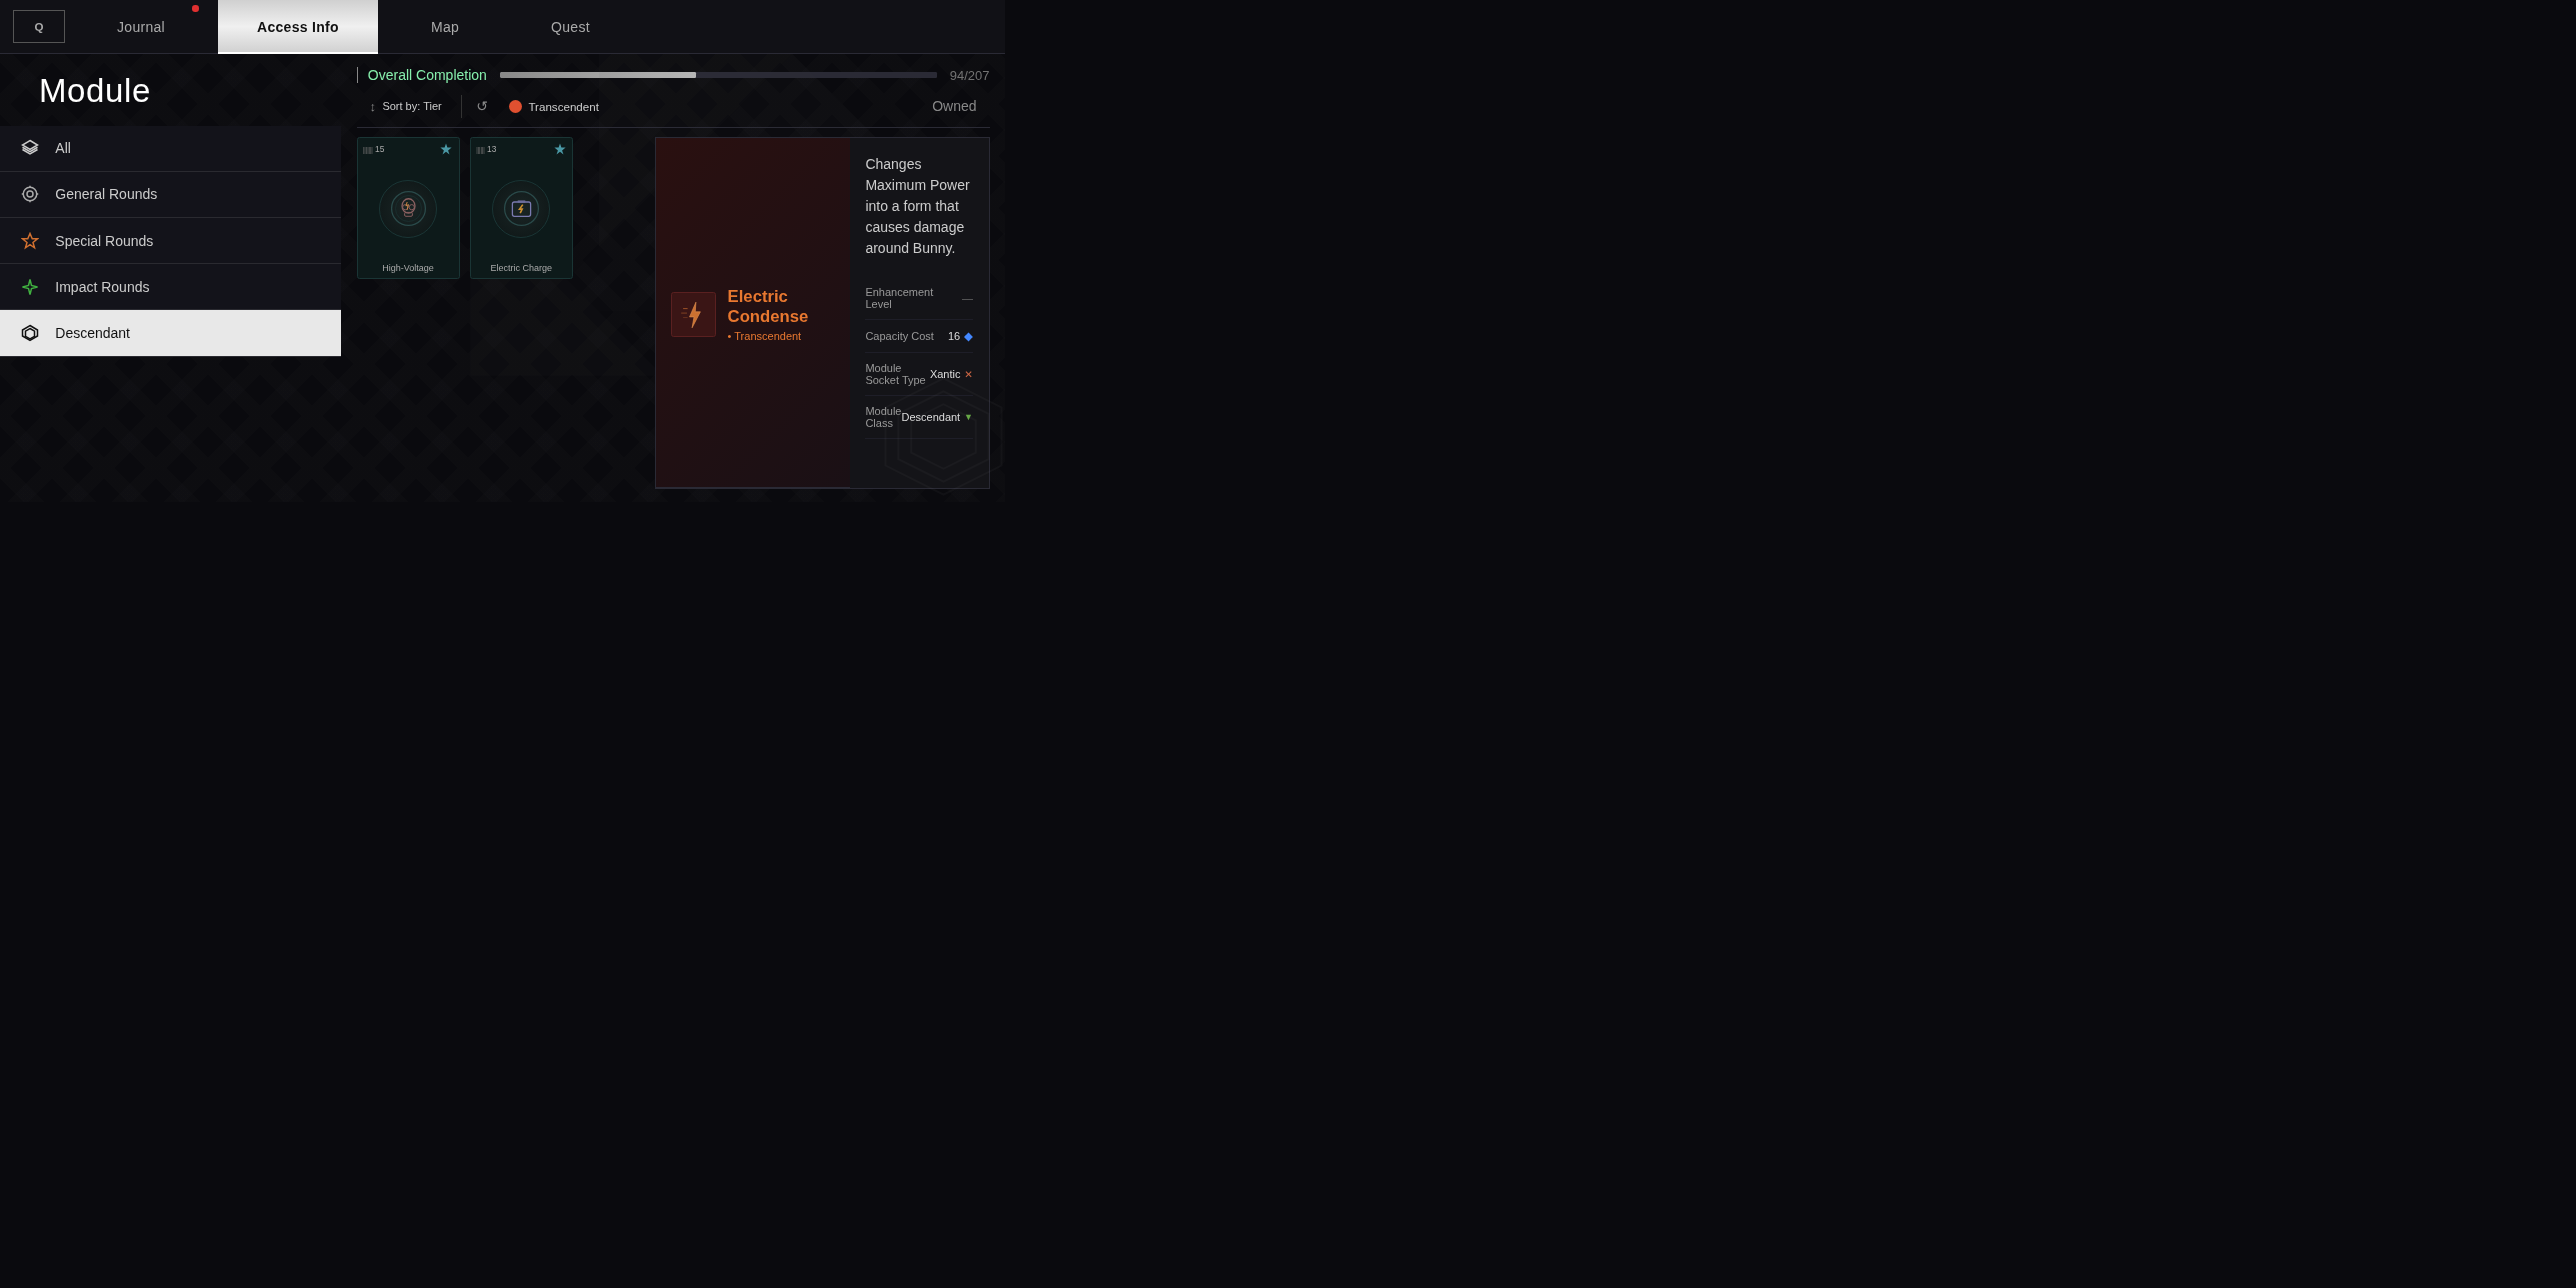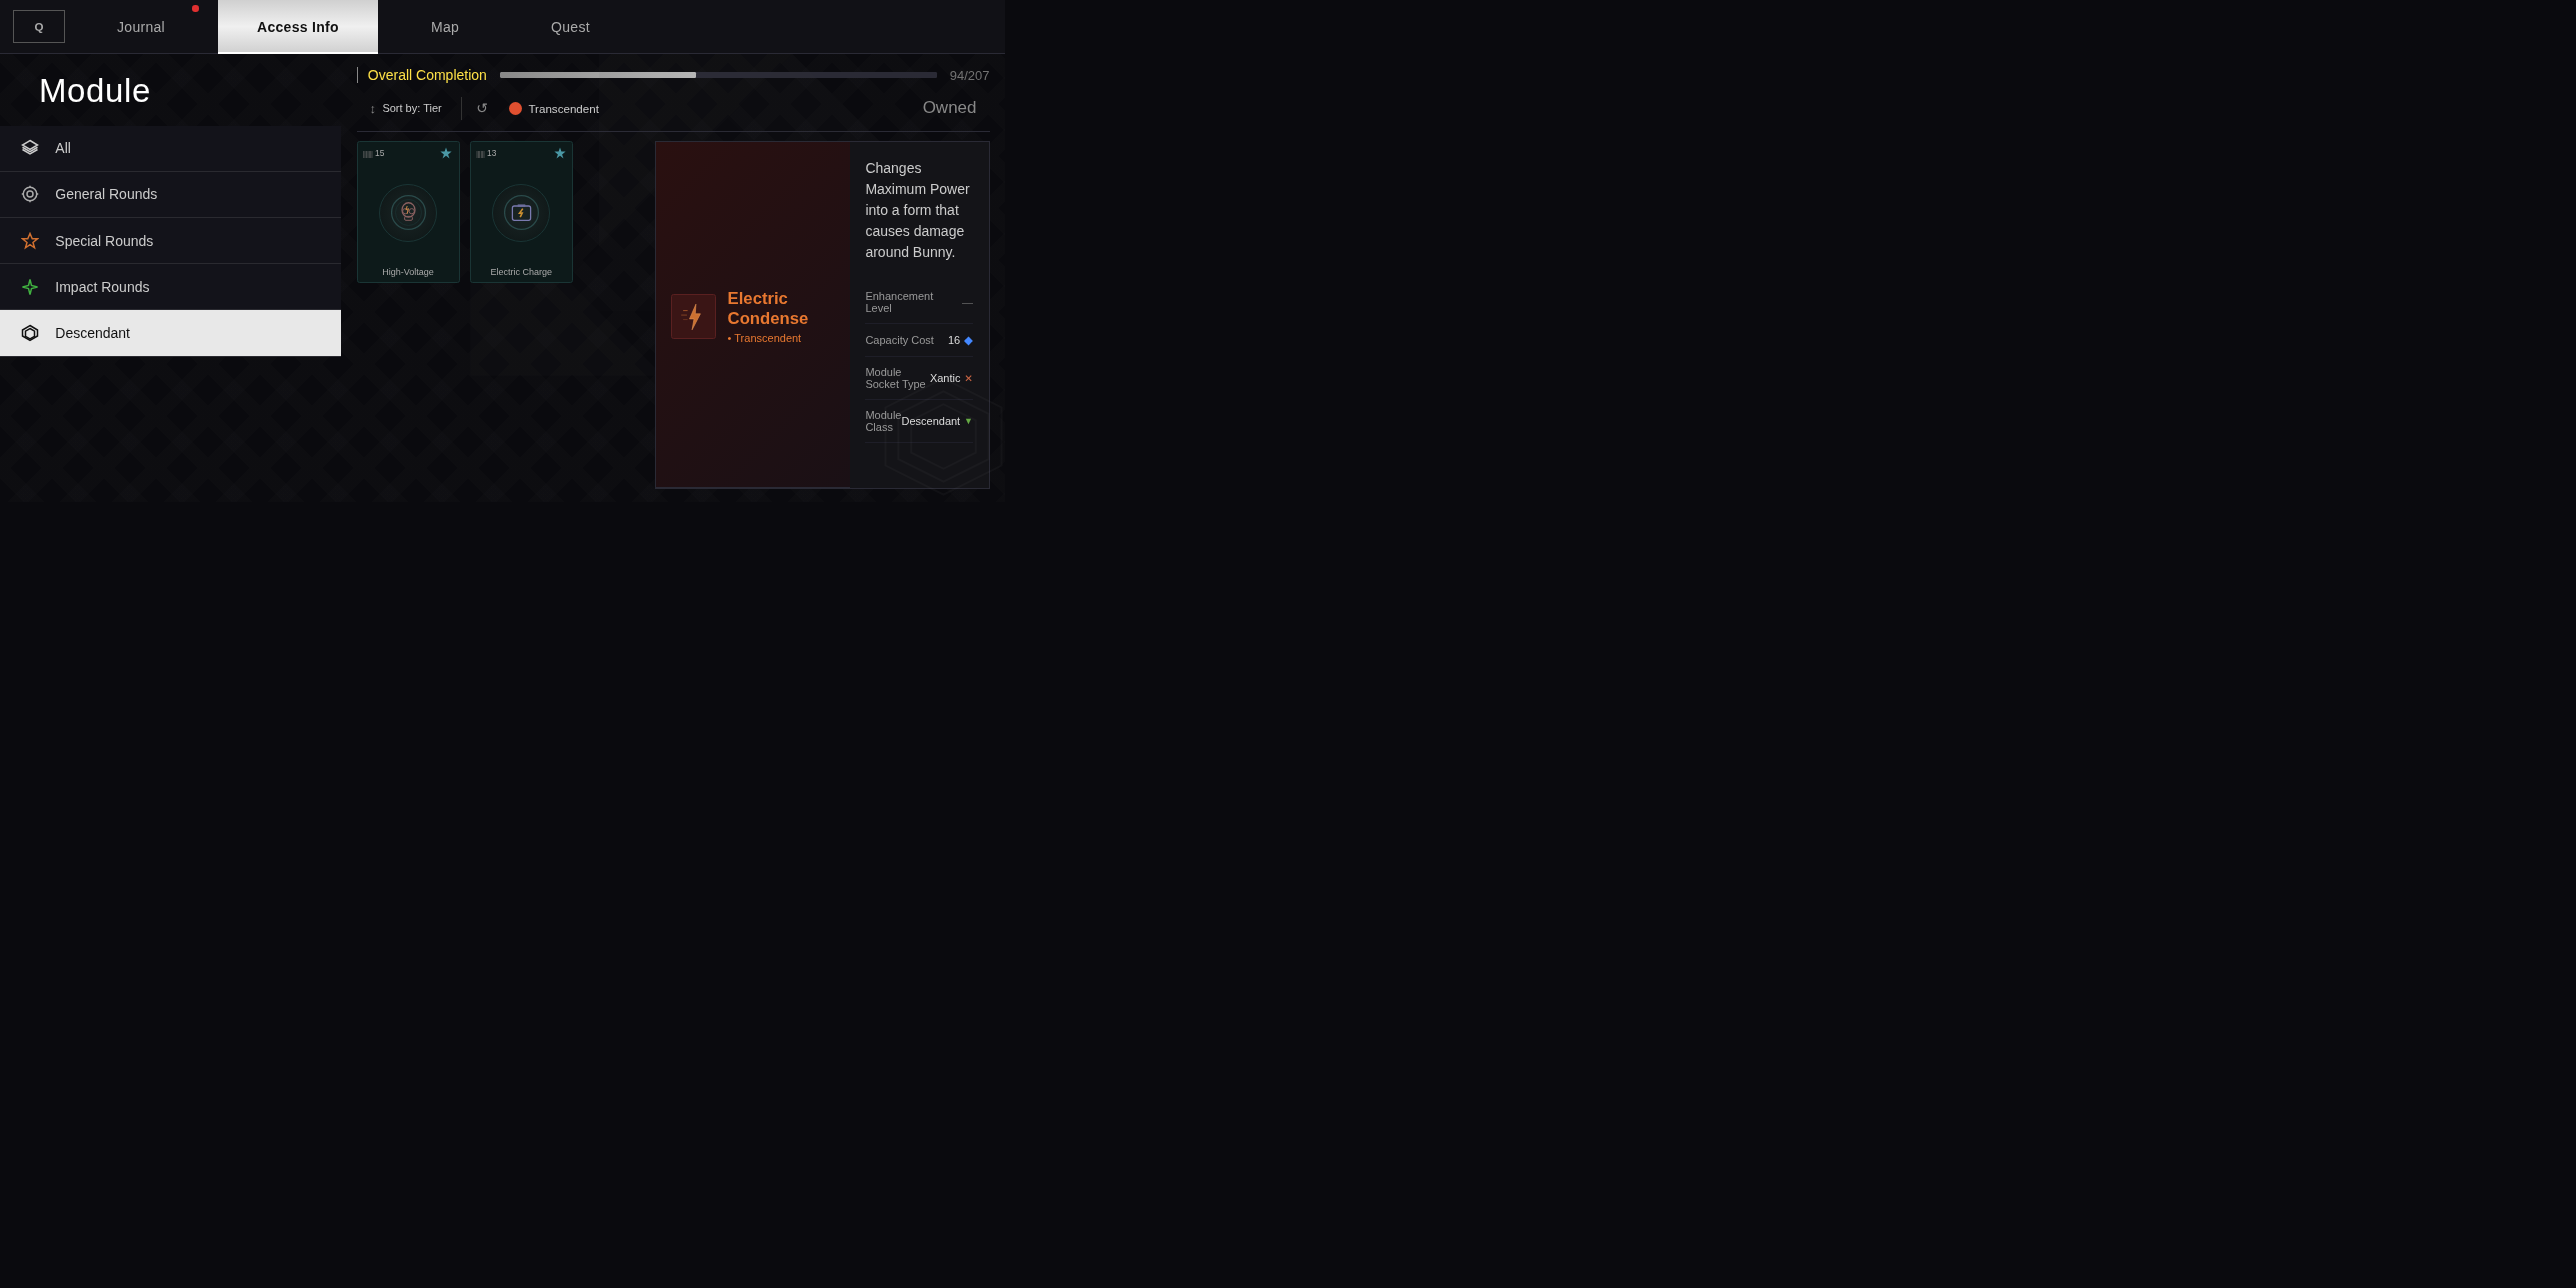--- a/index.html
+++ b/index.html
@@ -165,21 +165,21 @@
     .completion-section {
       display: flex;
       align-items: center;
       gap: 13px;
       border-left: 1.9px solid #888;
       padding-left: 10.3px;
     }
 
     .completion-label {
       font-size: 14px;
-      color: #fde047;
+      color: #86efac;
       white-space: nowrap;
       font-weight: 400;
     }
 
     .completion-bar-wrap {
       flex: 1;
       height: 6.4px;
       background: #2a2a35;
       border-radius: 1.3px;
       overflow: hidden;
@@ -269,21 +269,21 @@
       flex-shrink: 0;
     }
 
     .owned-btn {
       margin-left: auto;
       padding: 6.4px 13px;
       background: transparent;
       border: none;
       color: #888;
       cursor: pointer;
-      font-size: 17px;
+      font-size: 14px;
     }
 
     
     .cards-area {
       display: flex;
       flex-wrap: wrap;
       gap: 10.3px;
       flex: 1;
     }
 

